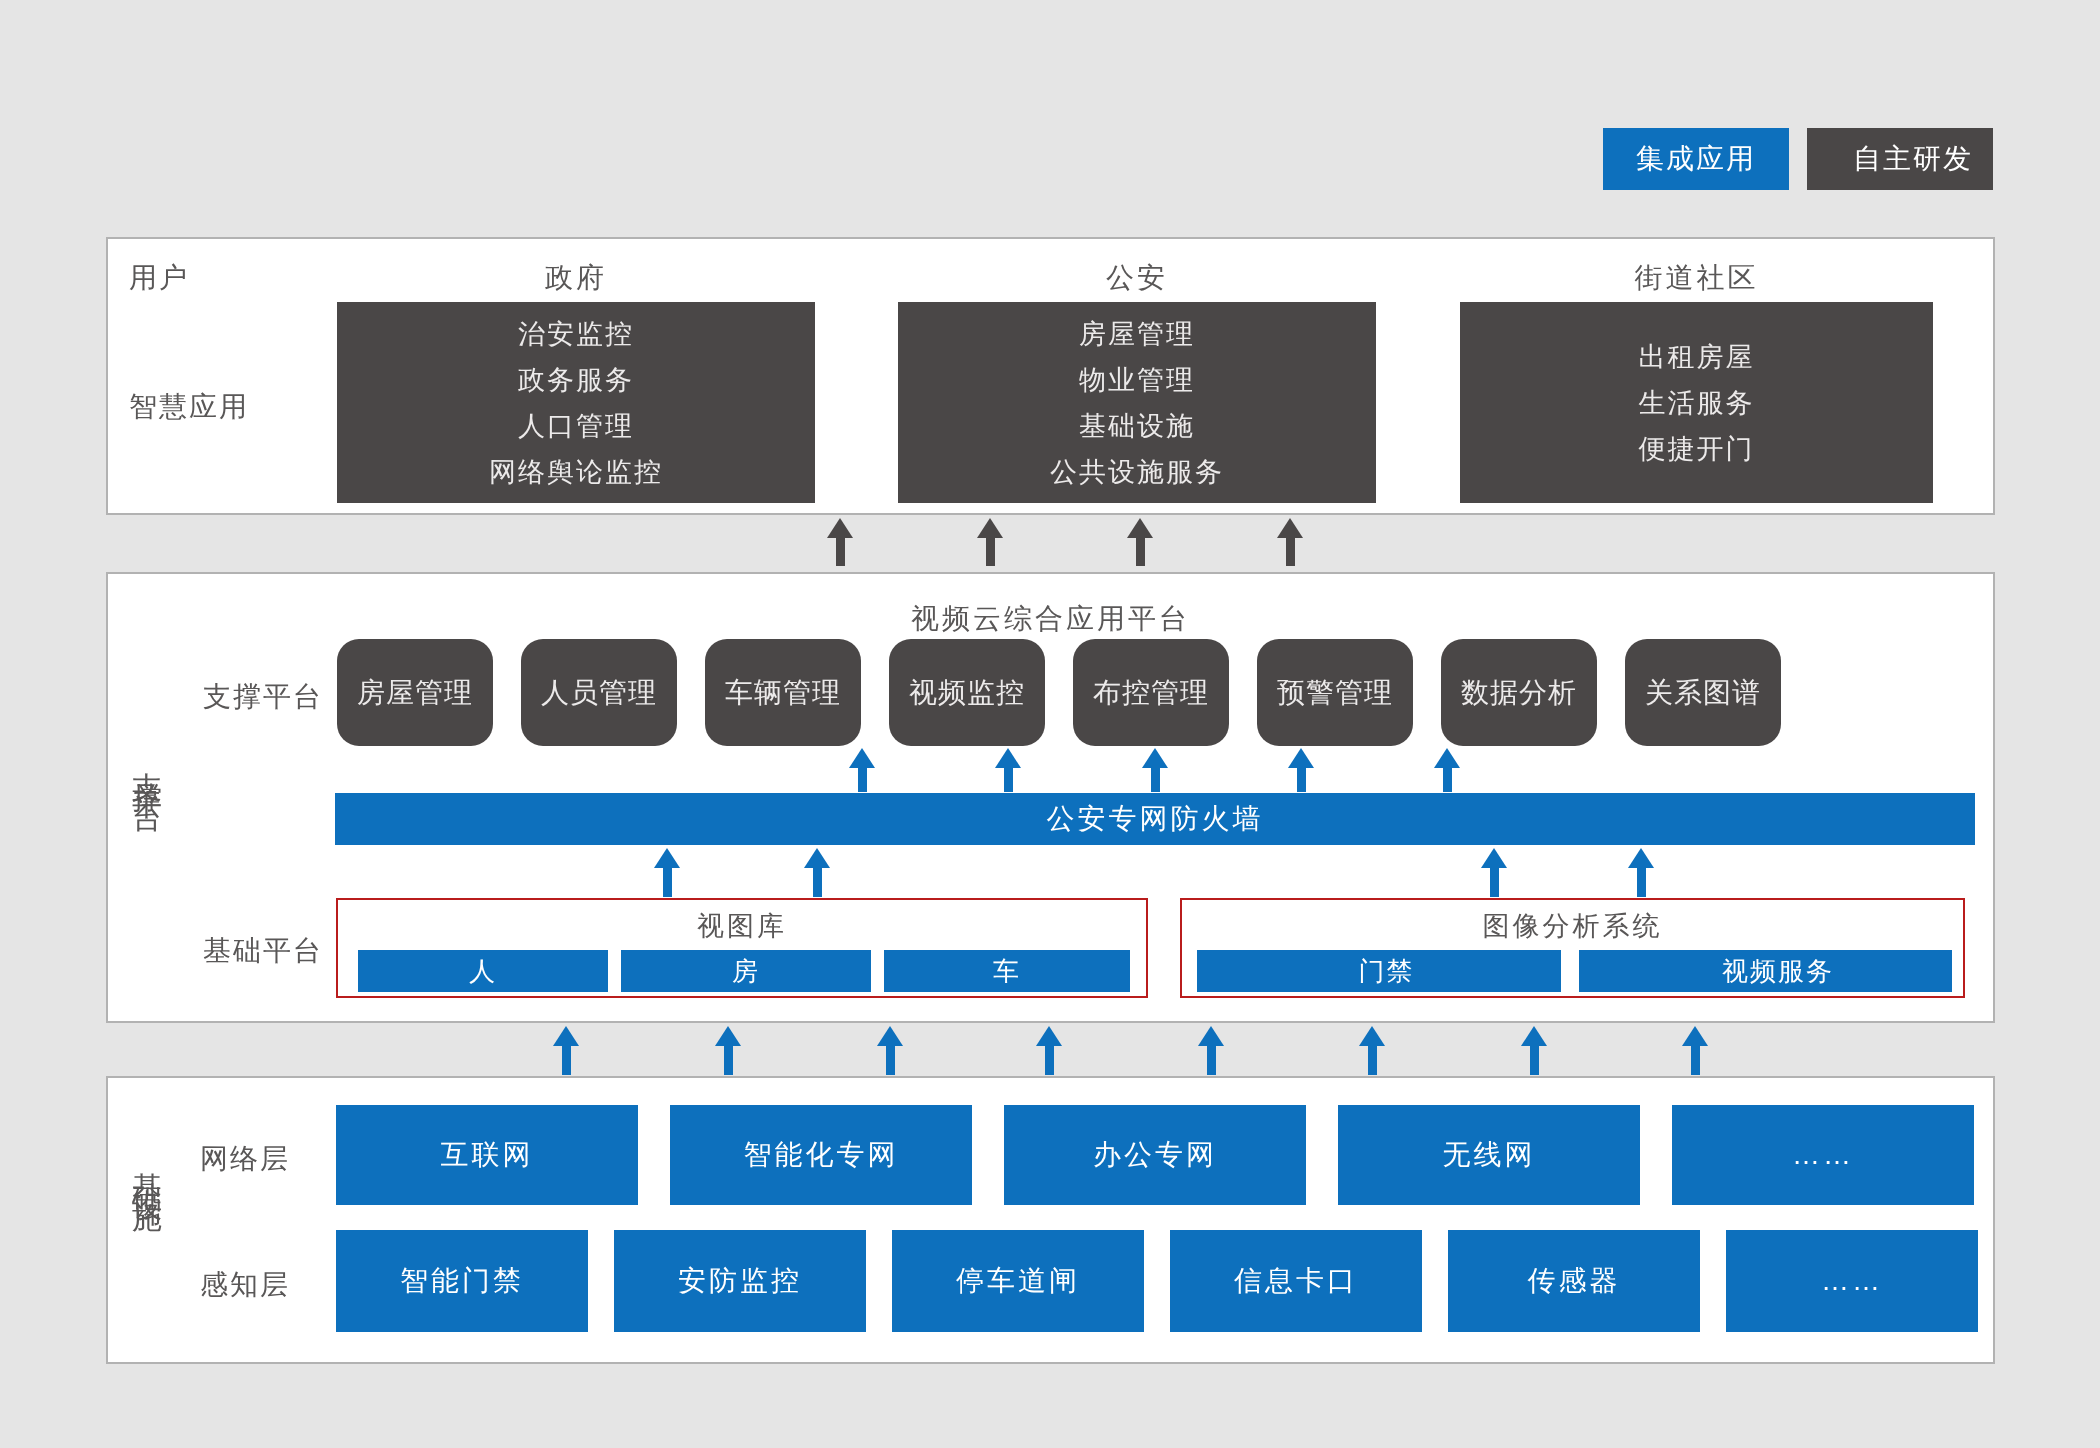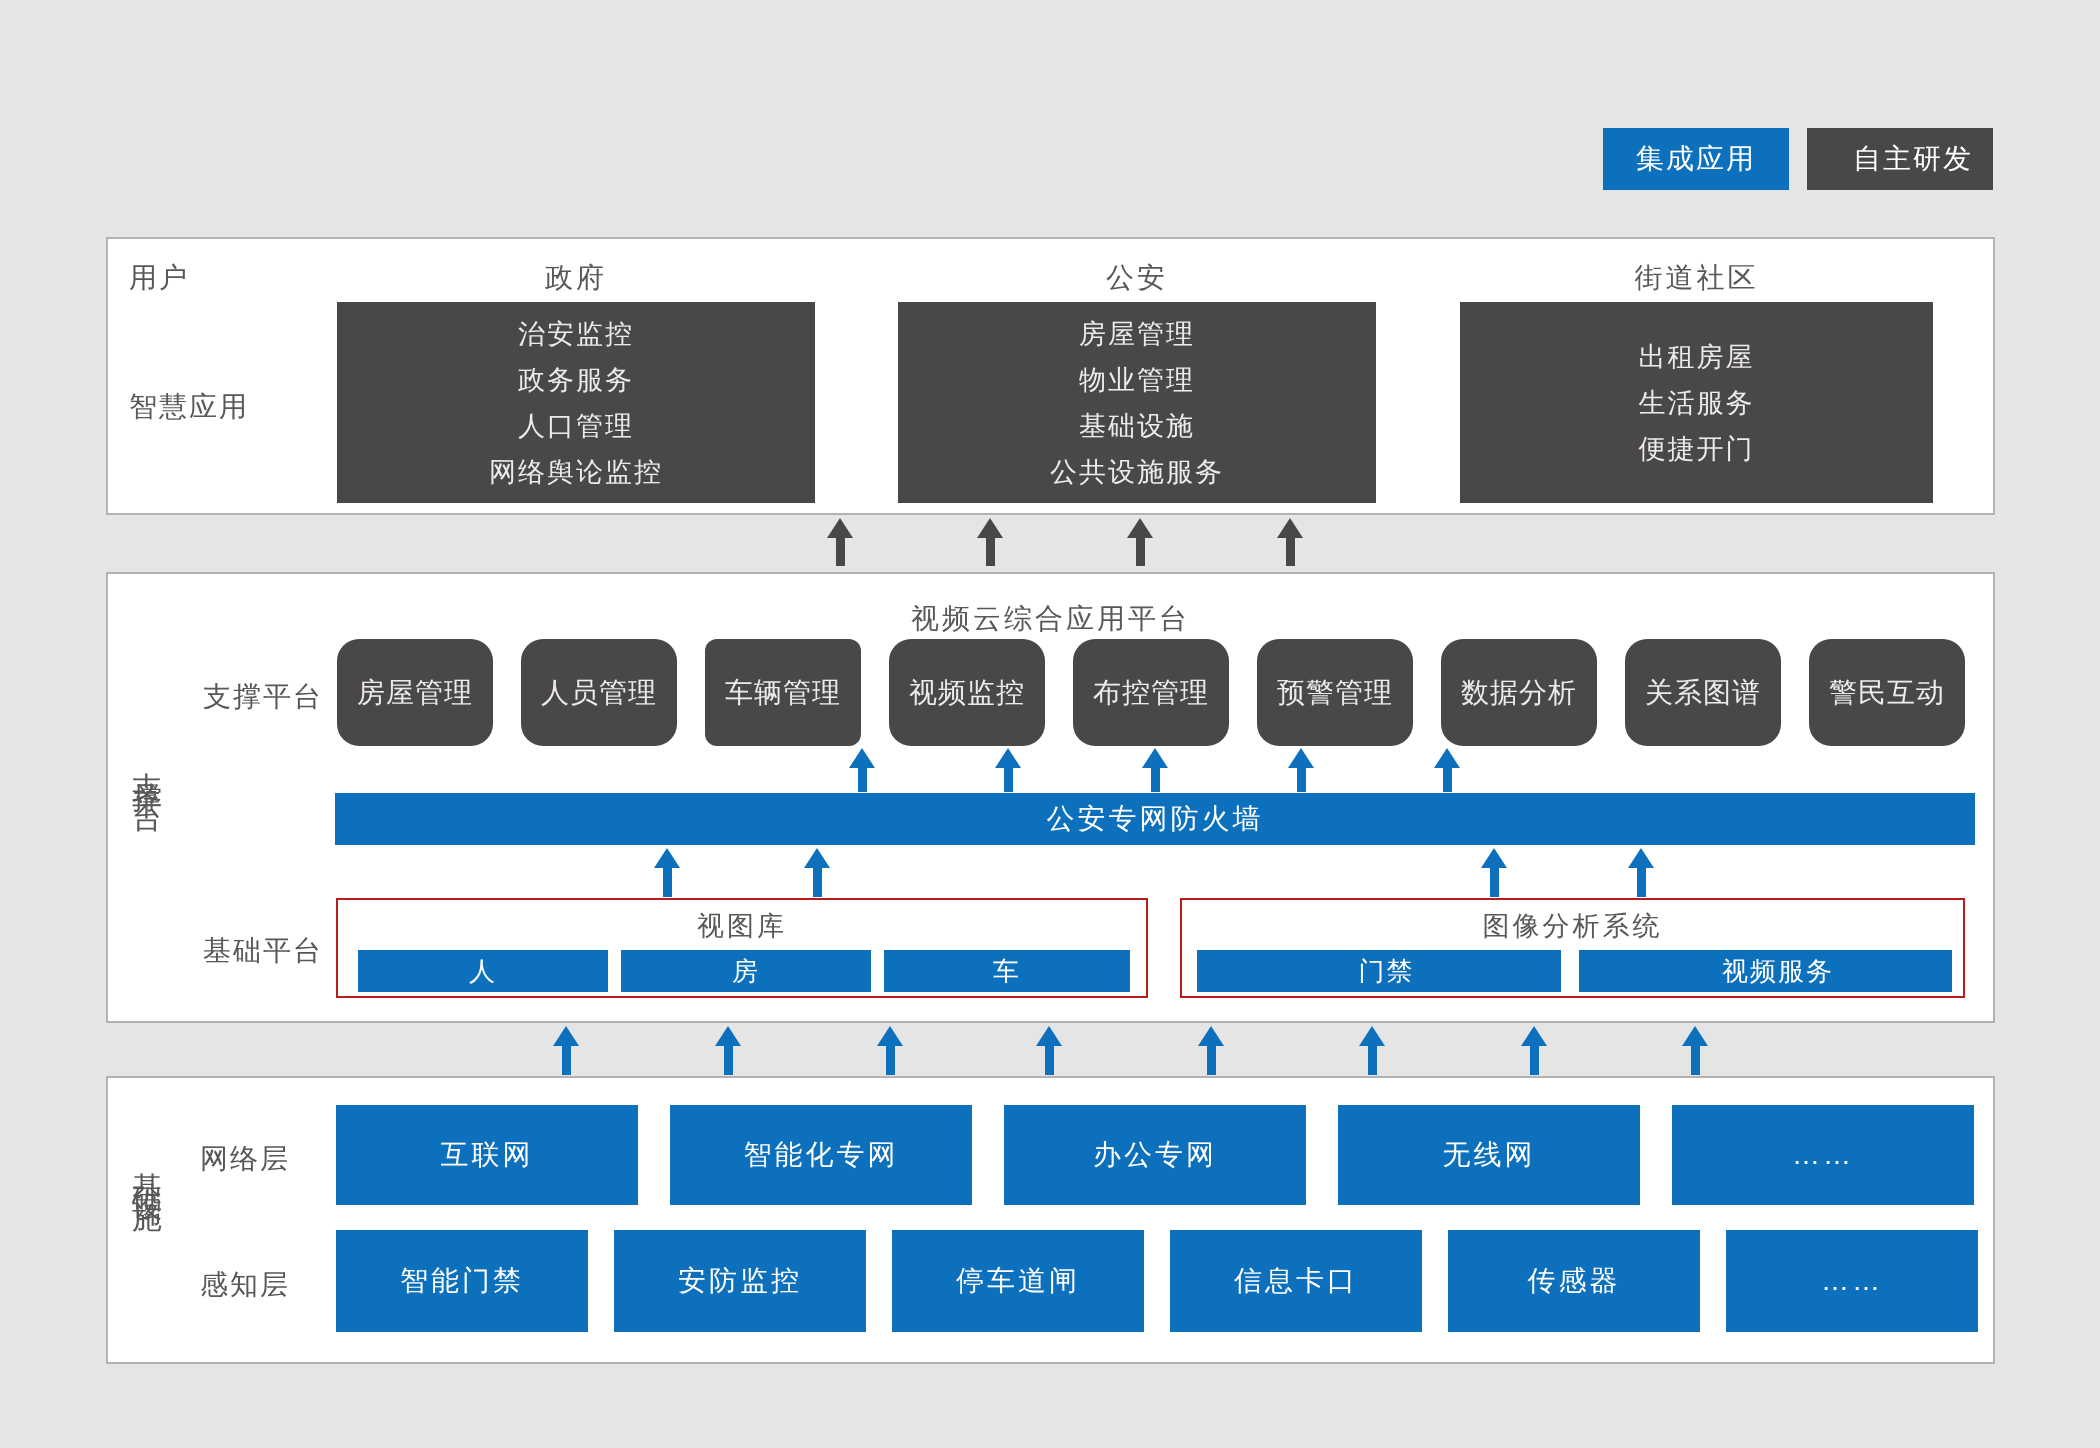--- a/index.html
+++ b/index.html
@@ -102,40 +102,37 @@
   <div class="abs vlabel" style="left:126px;top:748px;">支撑平台</div>
 
   <div class="abs lbl" style="left:203px;top:678px;">支撑平台</div>
 
   <div class="abs round-box" style="left:337px;top:639px;width:156px;height:107px;">
       <span>房屋管理</span>
     </div>
   <div class="abs round-box" style="left:521px;top:639px;width:156px;height:107px;">
       <span>人员管理</span>
     </div>
-  <div class="abs round-box" style="left:705px;top:639px;width:156px;height:107px;border-radius:12px;">
+  <div class="abs round-box" style="left:705px;top:639px;width:156px;height:107px;">
       <span>车辆管理</span>
     </div>
   <div class="abs round-box" style="left:889px;top:639px;width:156px;height:107px;">
       <span>视频监控</span>
     </div>
   <div class="abs round-box" style="left:1073px;top:639px;width:156px;height:107px;">
       <span>布控管理</span>
     </div>
   <div class="abs round-box" style="left:1257px;top:639px;width:156px;height:107px;">
       <span>预警管理</span>
     </div>
   <div class="abs round-box" style="left:1441px;top:639px;width:156px;height:107px;">
       <span>数据分析</span>
     </div>
   <div class="abs round-box" style="left:1625px;top:639px;width:156px;height:107px;">
       <span>关系图谱</span>
-    </div>
-  <div class="abs round-box" style="left:1809px;top:639px;width:156px;height:107px;">
-      <span>警民互动</span>
     </div>
 
   <div class="arrow blue" style="left:849px;top:748px;height:44px;">
       <div class="head"></div>
       <div class="stem"></div>
     </div>
   <div class="arrow blue" style="left:995px;top:748px;height:44px;">
       <div class="head"></div>
       <div class="stem"></div>
     </div>

